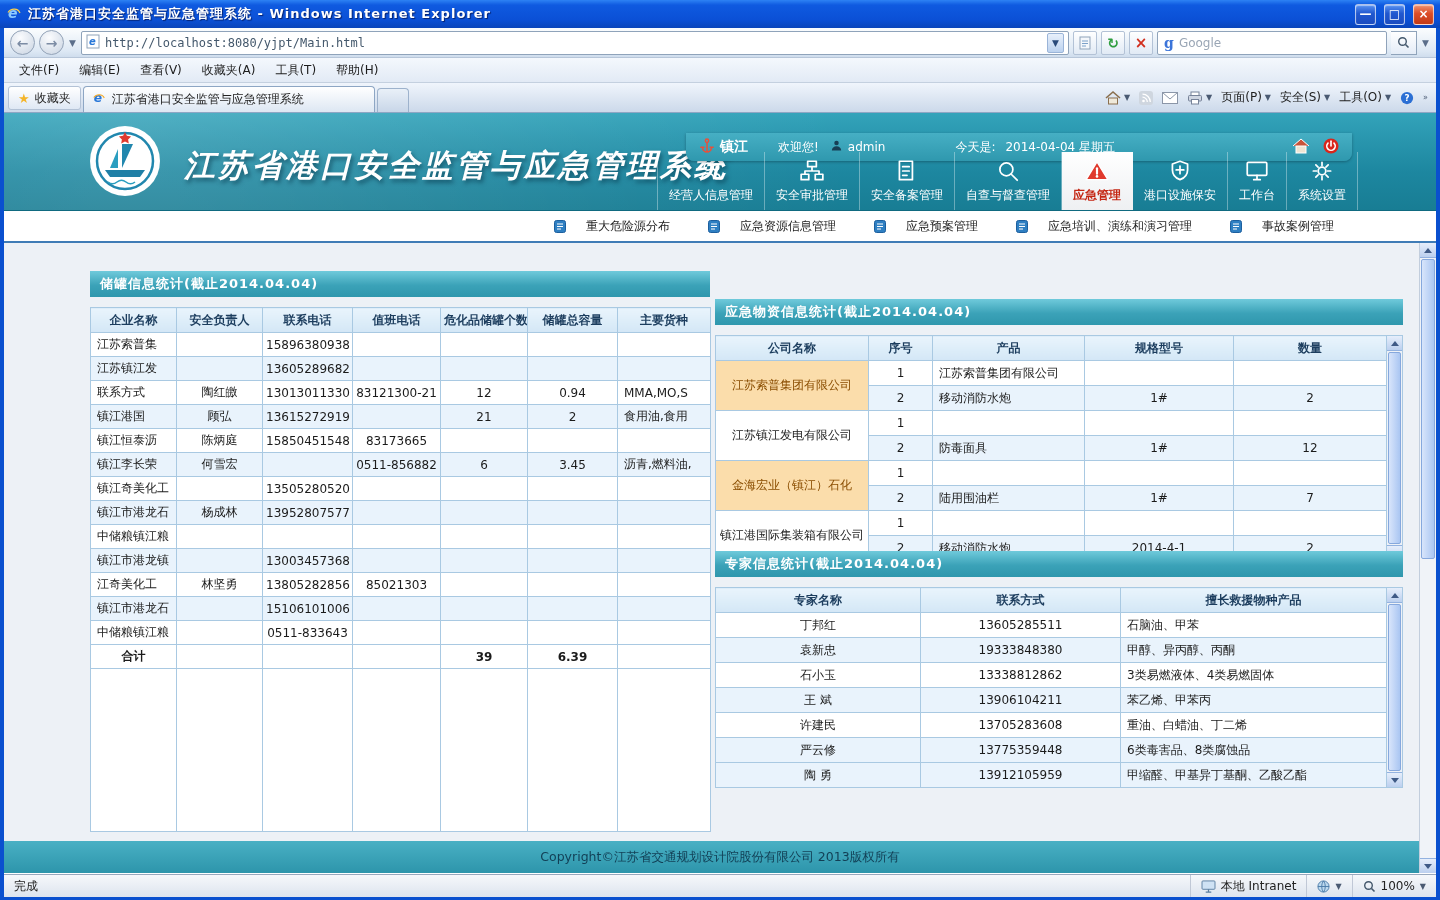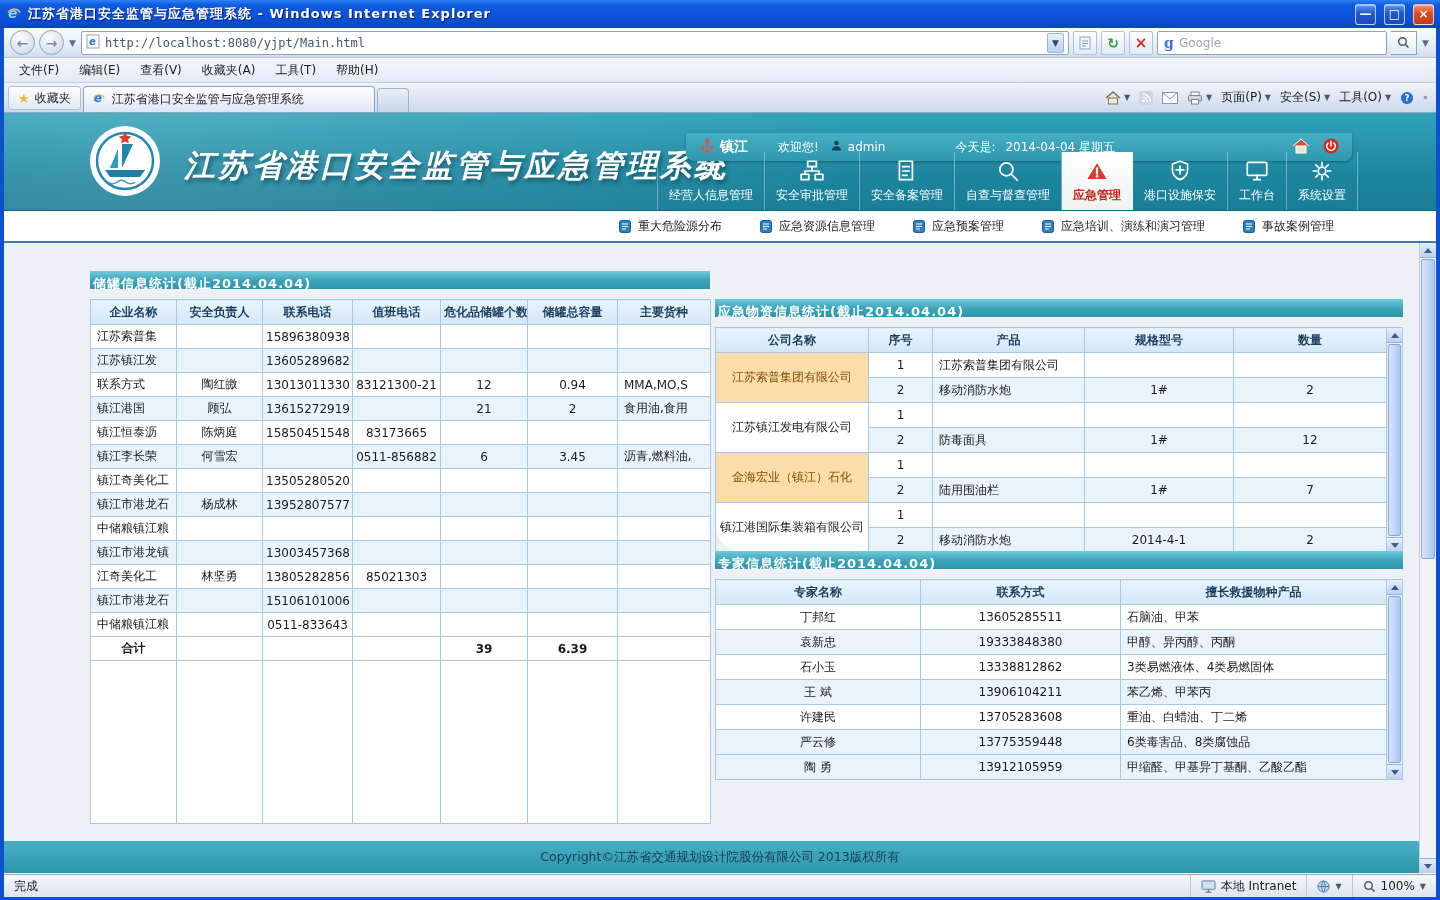--- a/index.html
+++ b/index.html
@@ -91,31 +91,31 @@
 
   .mainnav { position:absolute; right:78px; bottom:0; display:flex; height:58px; }
   .nav-item { display:flex; flex-direction:column; align-items:center; justify-content:center; gap:3px;
     padding:0 11px; color:#fff; font-size:12px; border-right:1px solid rgba(255,255,255,.35); white-space:nowrap; }
   .nav-item:first-child { border-left:1px solid rgba(255,255,255,.35); }
   .nav-item.active { background:linear-gradient(180deg,#ffffff,#eef0f2); color:#c42613; font-weight:bold; border-color:transparent; }
   .nav-ico svg { display:block; }
 
   .subnav { height:32px; background:#fff; border-bottom:2px solid #3f7cb6; display:flex; align-items:center;
     justify-content:flex-end; gap:38px; padding-right:102px; font-size:12px; color:#1e1e1e; }
-  .subnav-item { display:flex; align-items:center; gap:7px; white-space:nowrap; }
+  .subnav-item { display:flex; align-items:center; gap:20px; white-space:nowrap; }
 
   
   .content { position:relative; height:598px; background:#edf1f6; }
-  .panel-h { height:18px; line-height:26px; background:linear-gradient(180deg,#6fcadb,#3ba2b8 55%,#2f97ad);
-    color:#fff; font-size:13px; font-weight:bold; padding-left:3px; letter-spacing:1px; }
+  .panel-h { height:26px; line-height:26px; background:linear-gradient(180deg,#6fcadb,#3ba2b8 55%,#2f97ad);
+    color:#fff; font-size:13px; font-weight:bold; padding-left:10px; letter-spacing:1px; }
   .panel.tank { position:absolute; left:86px; top:28px; width:620px; }
   .panel.supplies { position:absolute; left:711px; top:28px; width:688px;margin-top:28px; }
   .panel.experts { position:absolute; left:711px; top:308px; width:688px; }
 
-  table.grid { border-collapse:collapse; table-layout:fixed; background:#fff; font-size:12px; color:#1b1b1b;border-radius:30px; }
+  table.grid { border-collapse:collapse; table-layout:fixed; background:#fff; font-size:12px; color:#1b1b1b; }
   .grid th, .grid td { border:1px solid #a9c9e2; height:24px; overflow:hidden; white-space:nowrap;
     text-align:center; padding:0 3px; }
   .grid th { background:linear-gradient(180deg,#e9f4fc,#d3e7f6); font-weight:bold; color:#1c3d5e; height:25px; }
   tr.alt td { background:#e9f3fc; }
   tr.total td { font-weight:bold; }
   td.al { text-align:left; padding-left:6px; }
   tr.filler td { height:auto; background:#fff; }
   table.tank-tbl { width:620px; height:525px; margin-top:10px; }
   .tbl-row { display:flex; align-items:stretch; margin-top:10px; }
   table.sup-tbl { width:671px; }

